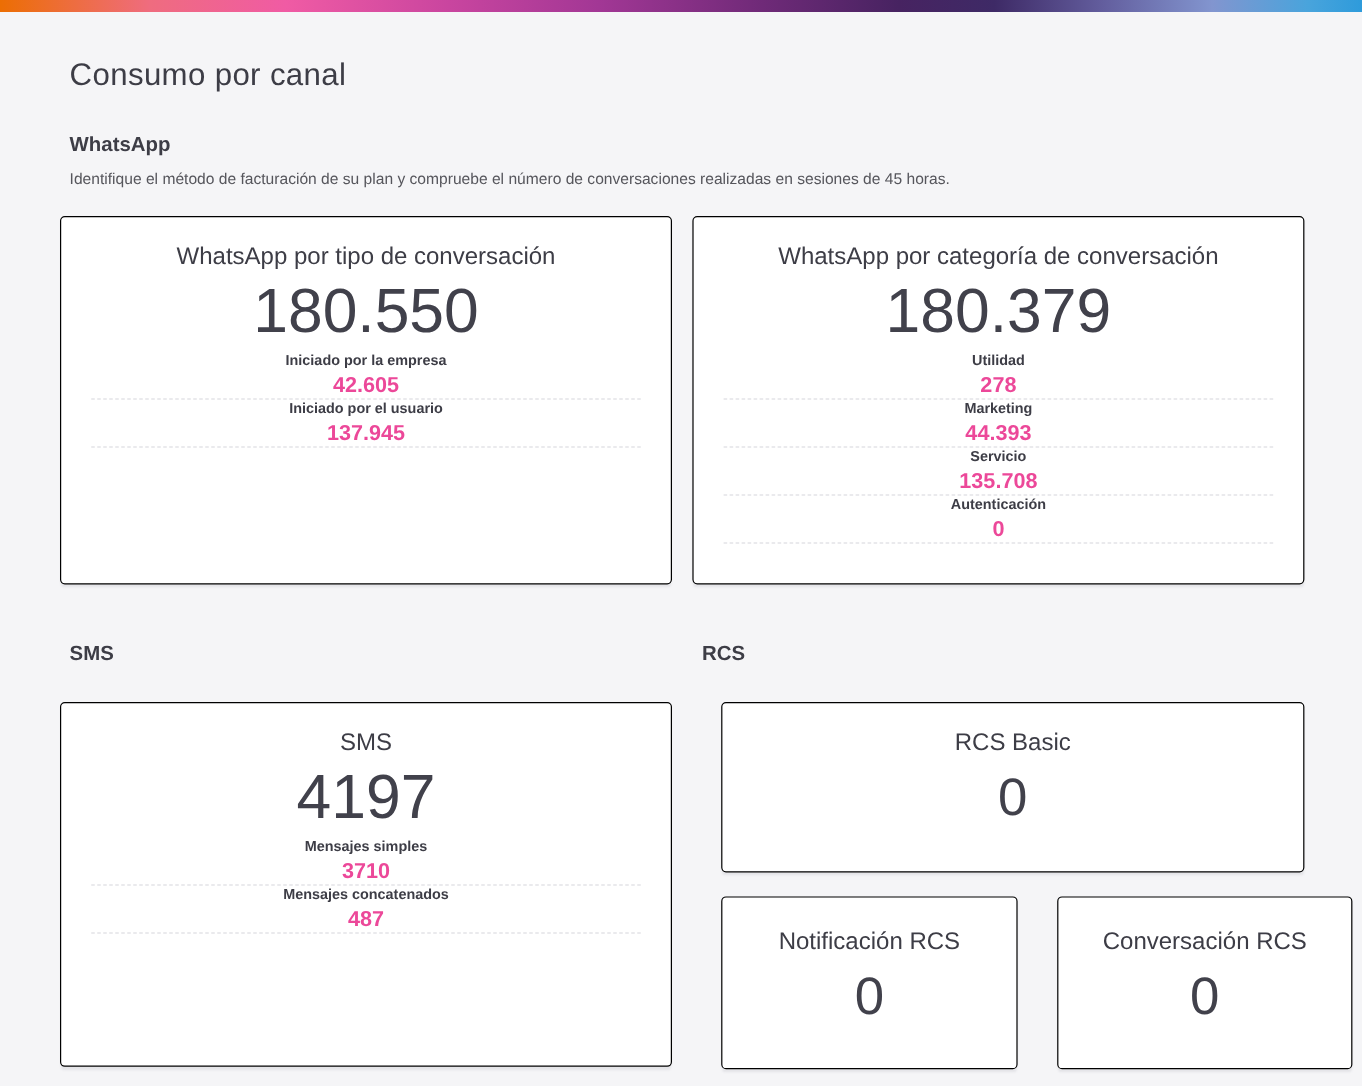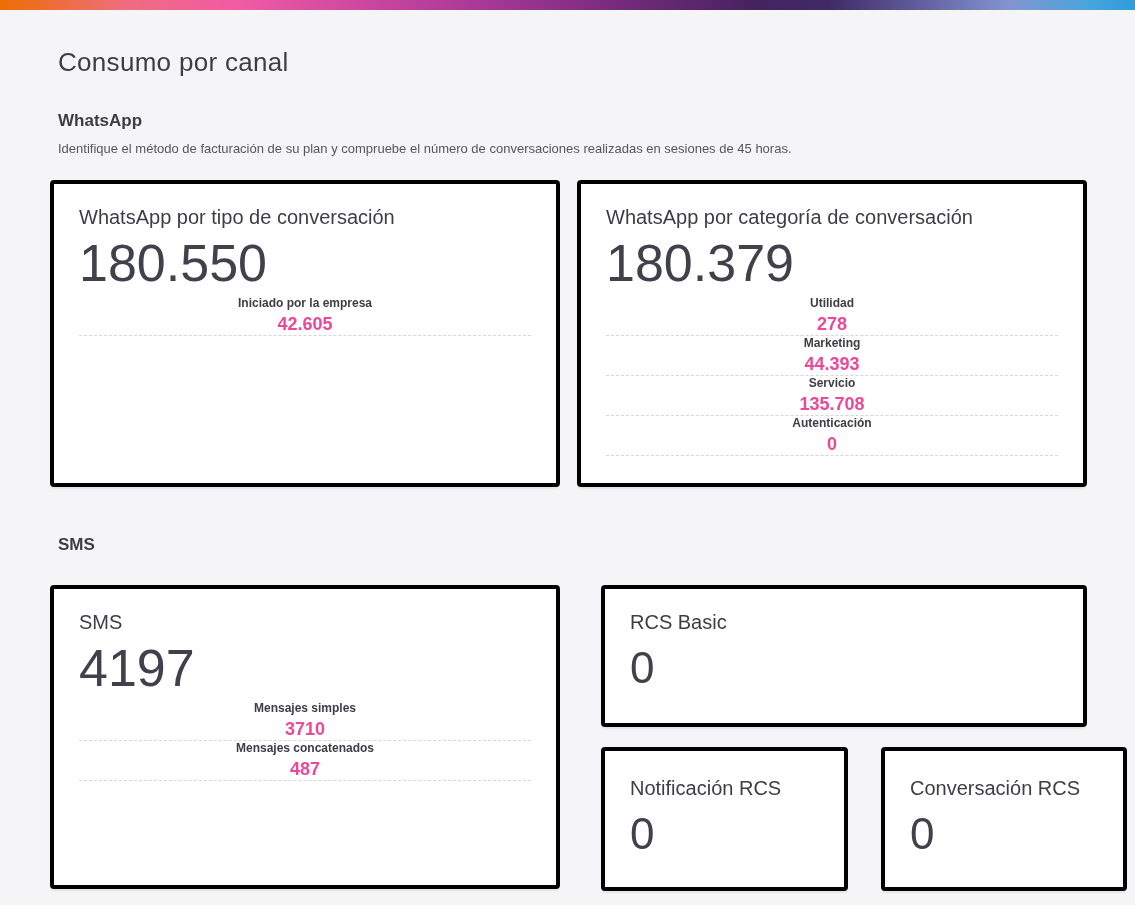--- a/index.html
+++ b/index.html
@@ -55,24 +55,25 @@
   .grid {
     display: grid;
     grid-template-columns: 510px 510px;
     column-gap: 17px;
   }
   .cards-row1 { margin-top: 24px; }
   .subheads-row { margin-top: 48px; }
   .cards-row2 { margin-top: 30px; }
   .card {
     background: #FFFFFF;
-    border: 4px solid #000000;
+    border: 1px solid #000000;
     border-radius: 4px;
     box-shadow: 0 3px 2px -1px rgba(80, 80, 100, 0.10);
     padding: 22px 25px;
+    text-align: center;
   }
   .card-wa { height: 307px; }
   .card-sms { height: 304px; }
   .card-rcs-basic { height: 142px; }
   .card-rcs-small { height: 144px; padding-top: 26px; }
   .card-title {
     margin: 0;
     font-size: 20px;
     font-weight: 400;
     color: #3D3D46;
@@ -132,20 +133,24 @@
   <div class="grid cards-row1">
 
     <div class="card card-wa">
       <h3 class="card-title">WhatsApp por tipo de conversación</h3>
       <div class="big-number">180.550</div>
       <div class="rows">
         <div class="stat-row">
           <span class="stat-row-label">Iniciado por la empresa</span>
           <span class="stat-row-value">42.605</span>
         </div>
+        <div class="stat-row">
+          <span class="stat-row-label">Iniciado por el usuario</span>
+          <span class="stat-row-value">137.945</span>
+        </div>
       </div>
     </div>
 
     <div class="card card-wa">
       <h3 class="card-title">WhatsApp por categoría de conversación</h3>
       <div class="big-number">180.379</div>
       <div class="rows">
         <div class="stat-row">
           <span class="stat-row-label">Utilidad</span>
           <span class="stat-row-value">278</span>
@@ -162,20 +167,21 @@
           <span class="stat-row-label">Autenticación</span>
           <span class="stat-row-value">0</span>
         </div>
       </div>
     </div>
 
   </div>
 
   <div class="grid subheads-row">
     <h2 class="section-heading">SMS</h2>
+    <h2 class="section-heading">RCS</h2>
   </div>
 
   <div class="grid cards-row2">
 
     <div class="card card-sms">
       <h3 class="card-title">SMS</h3>
       <div class="big-number">4197</div>
       <div class="rows">
         <div class="stat-row">
           <span class="stat-row-label">Mensajes simples</span>

